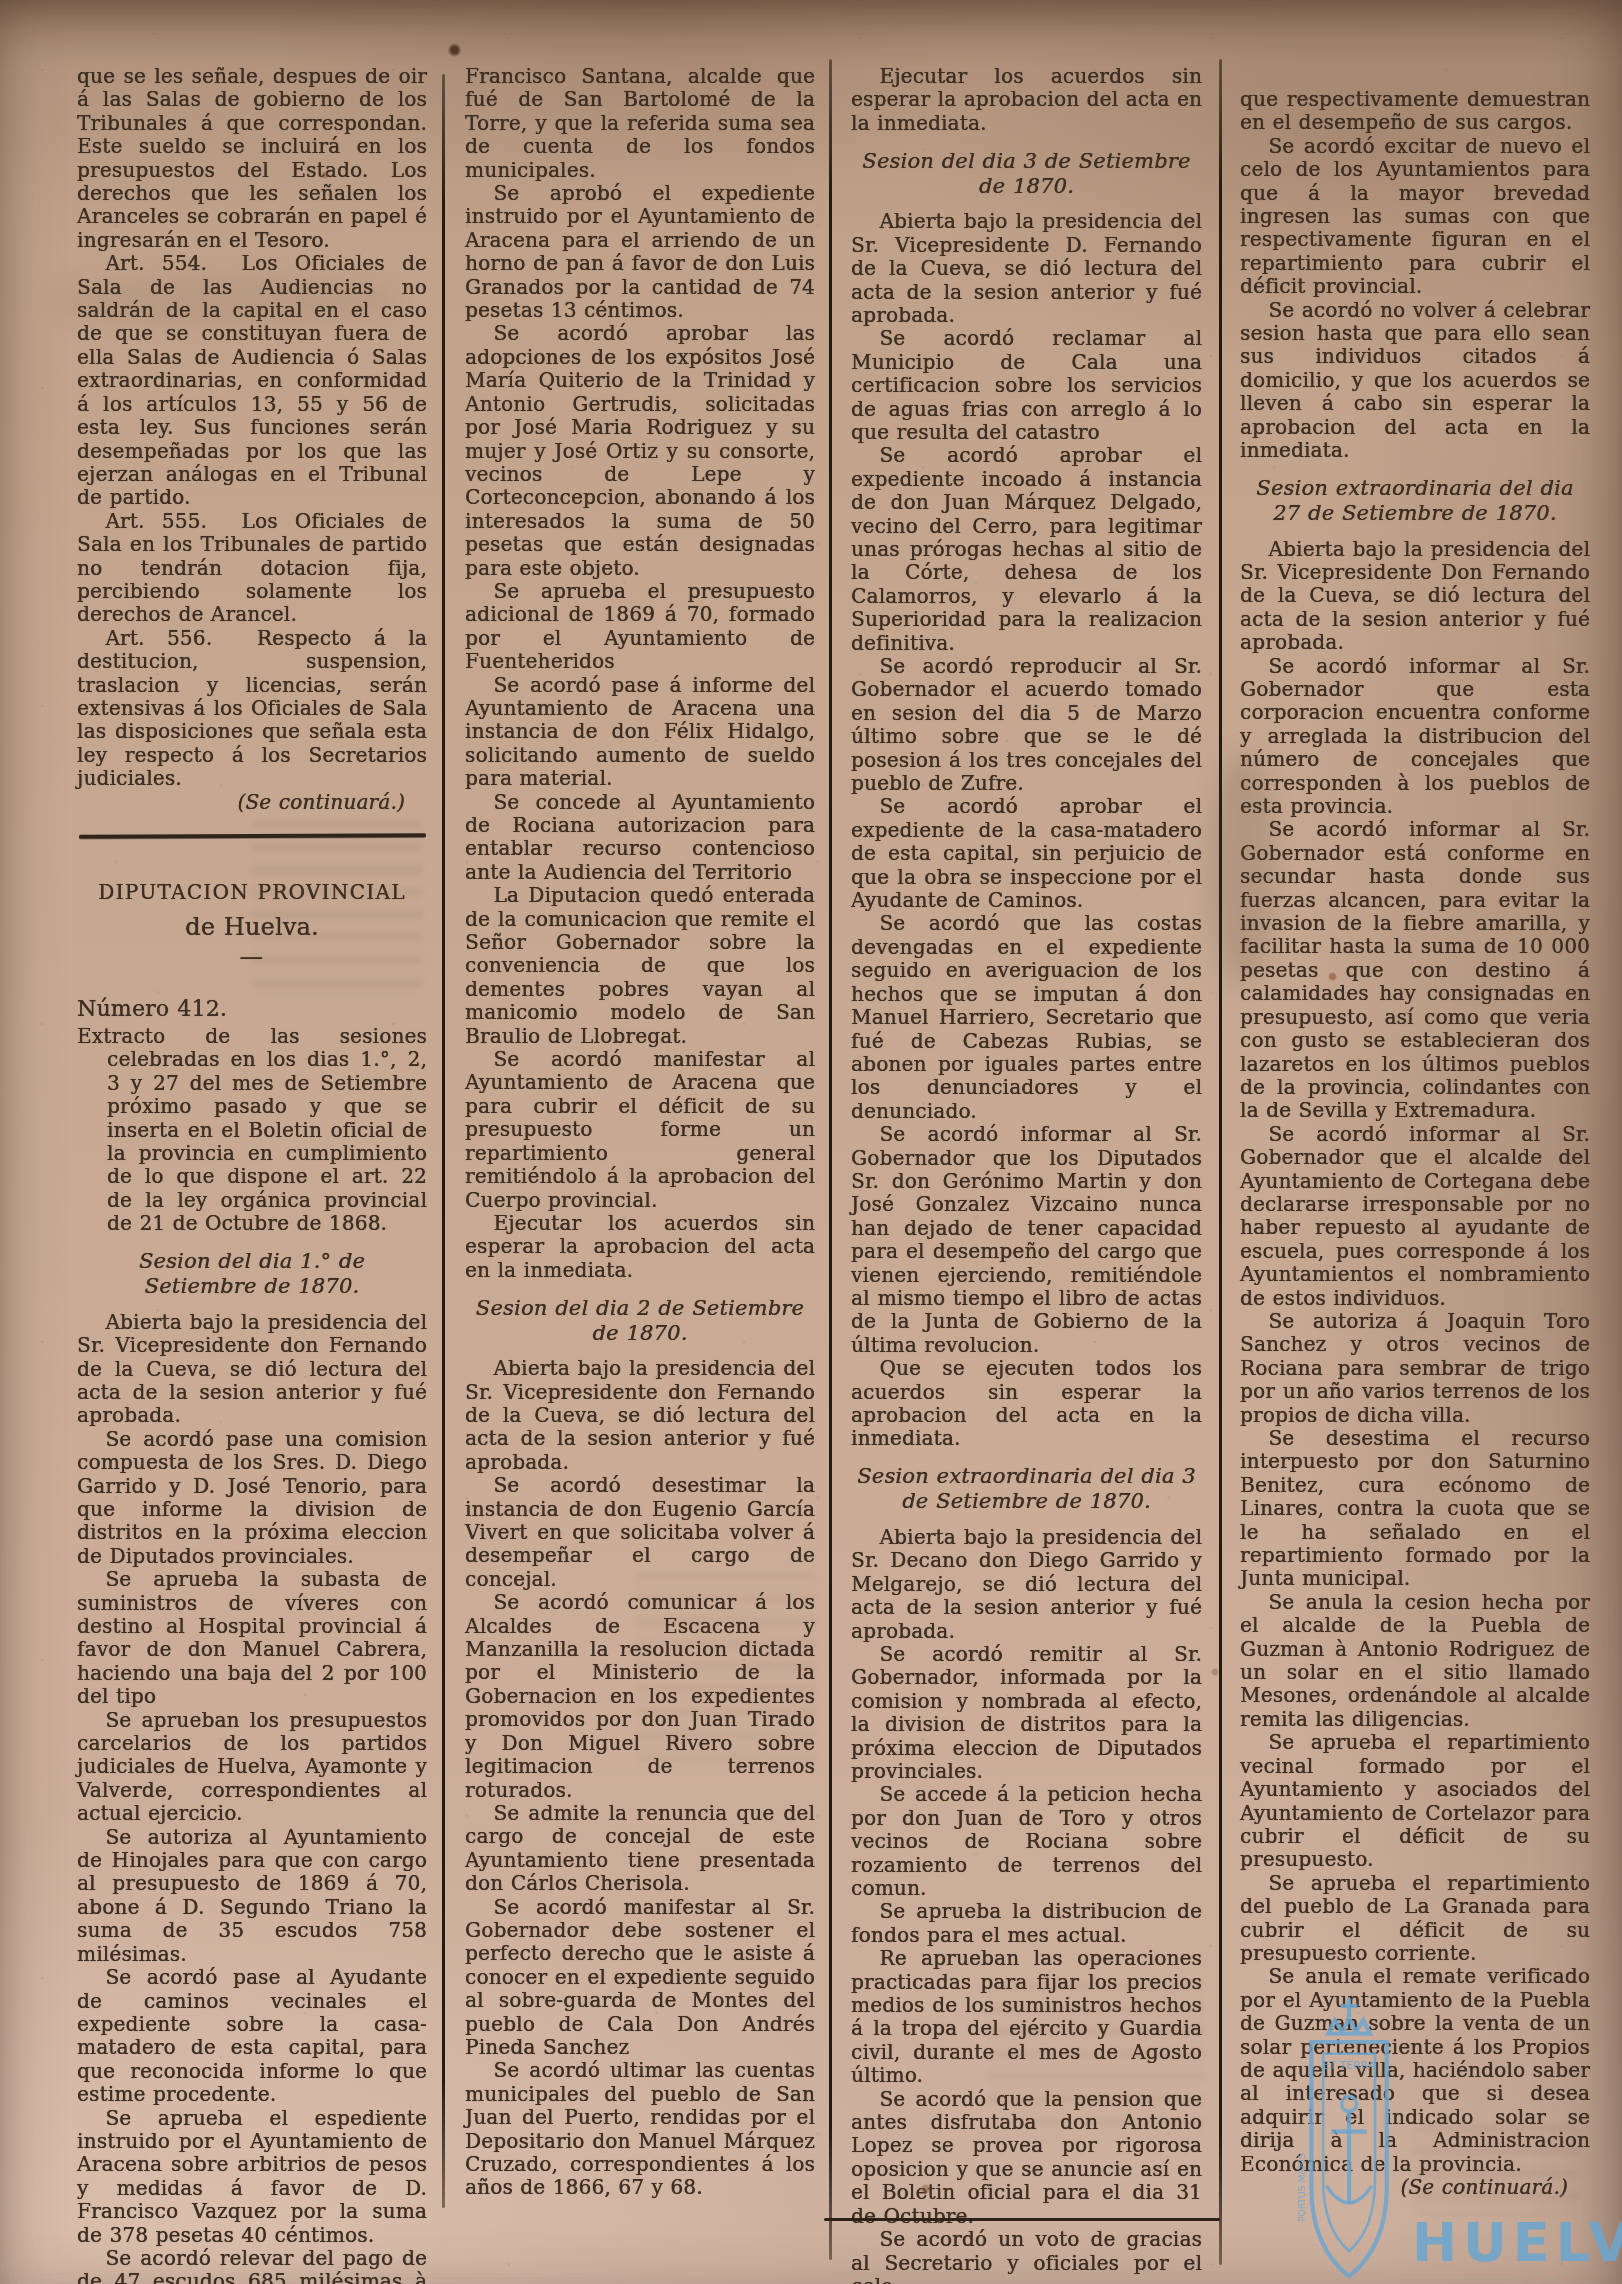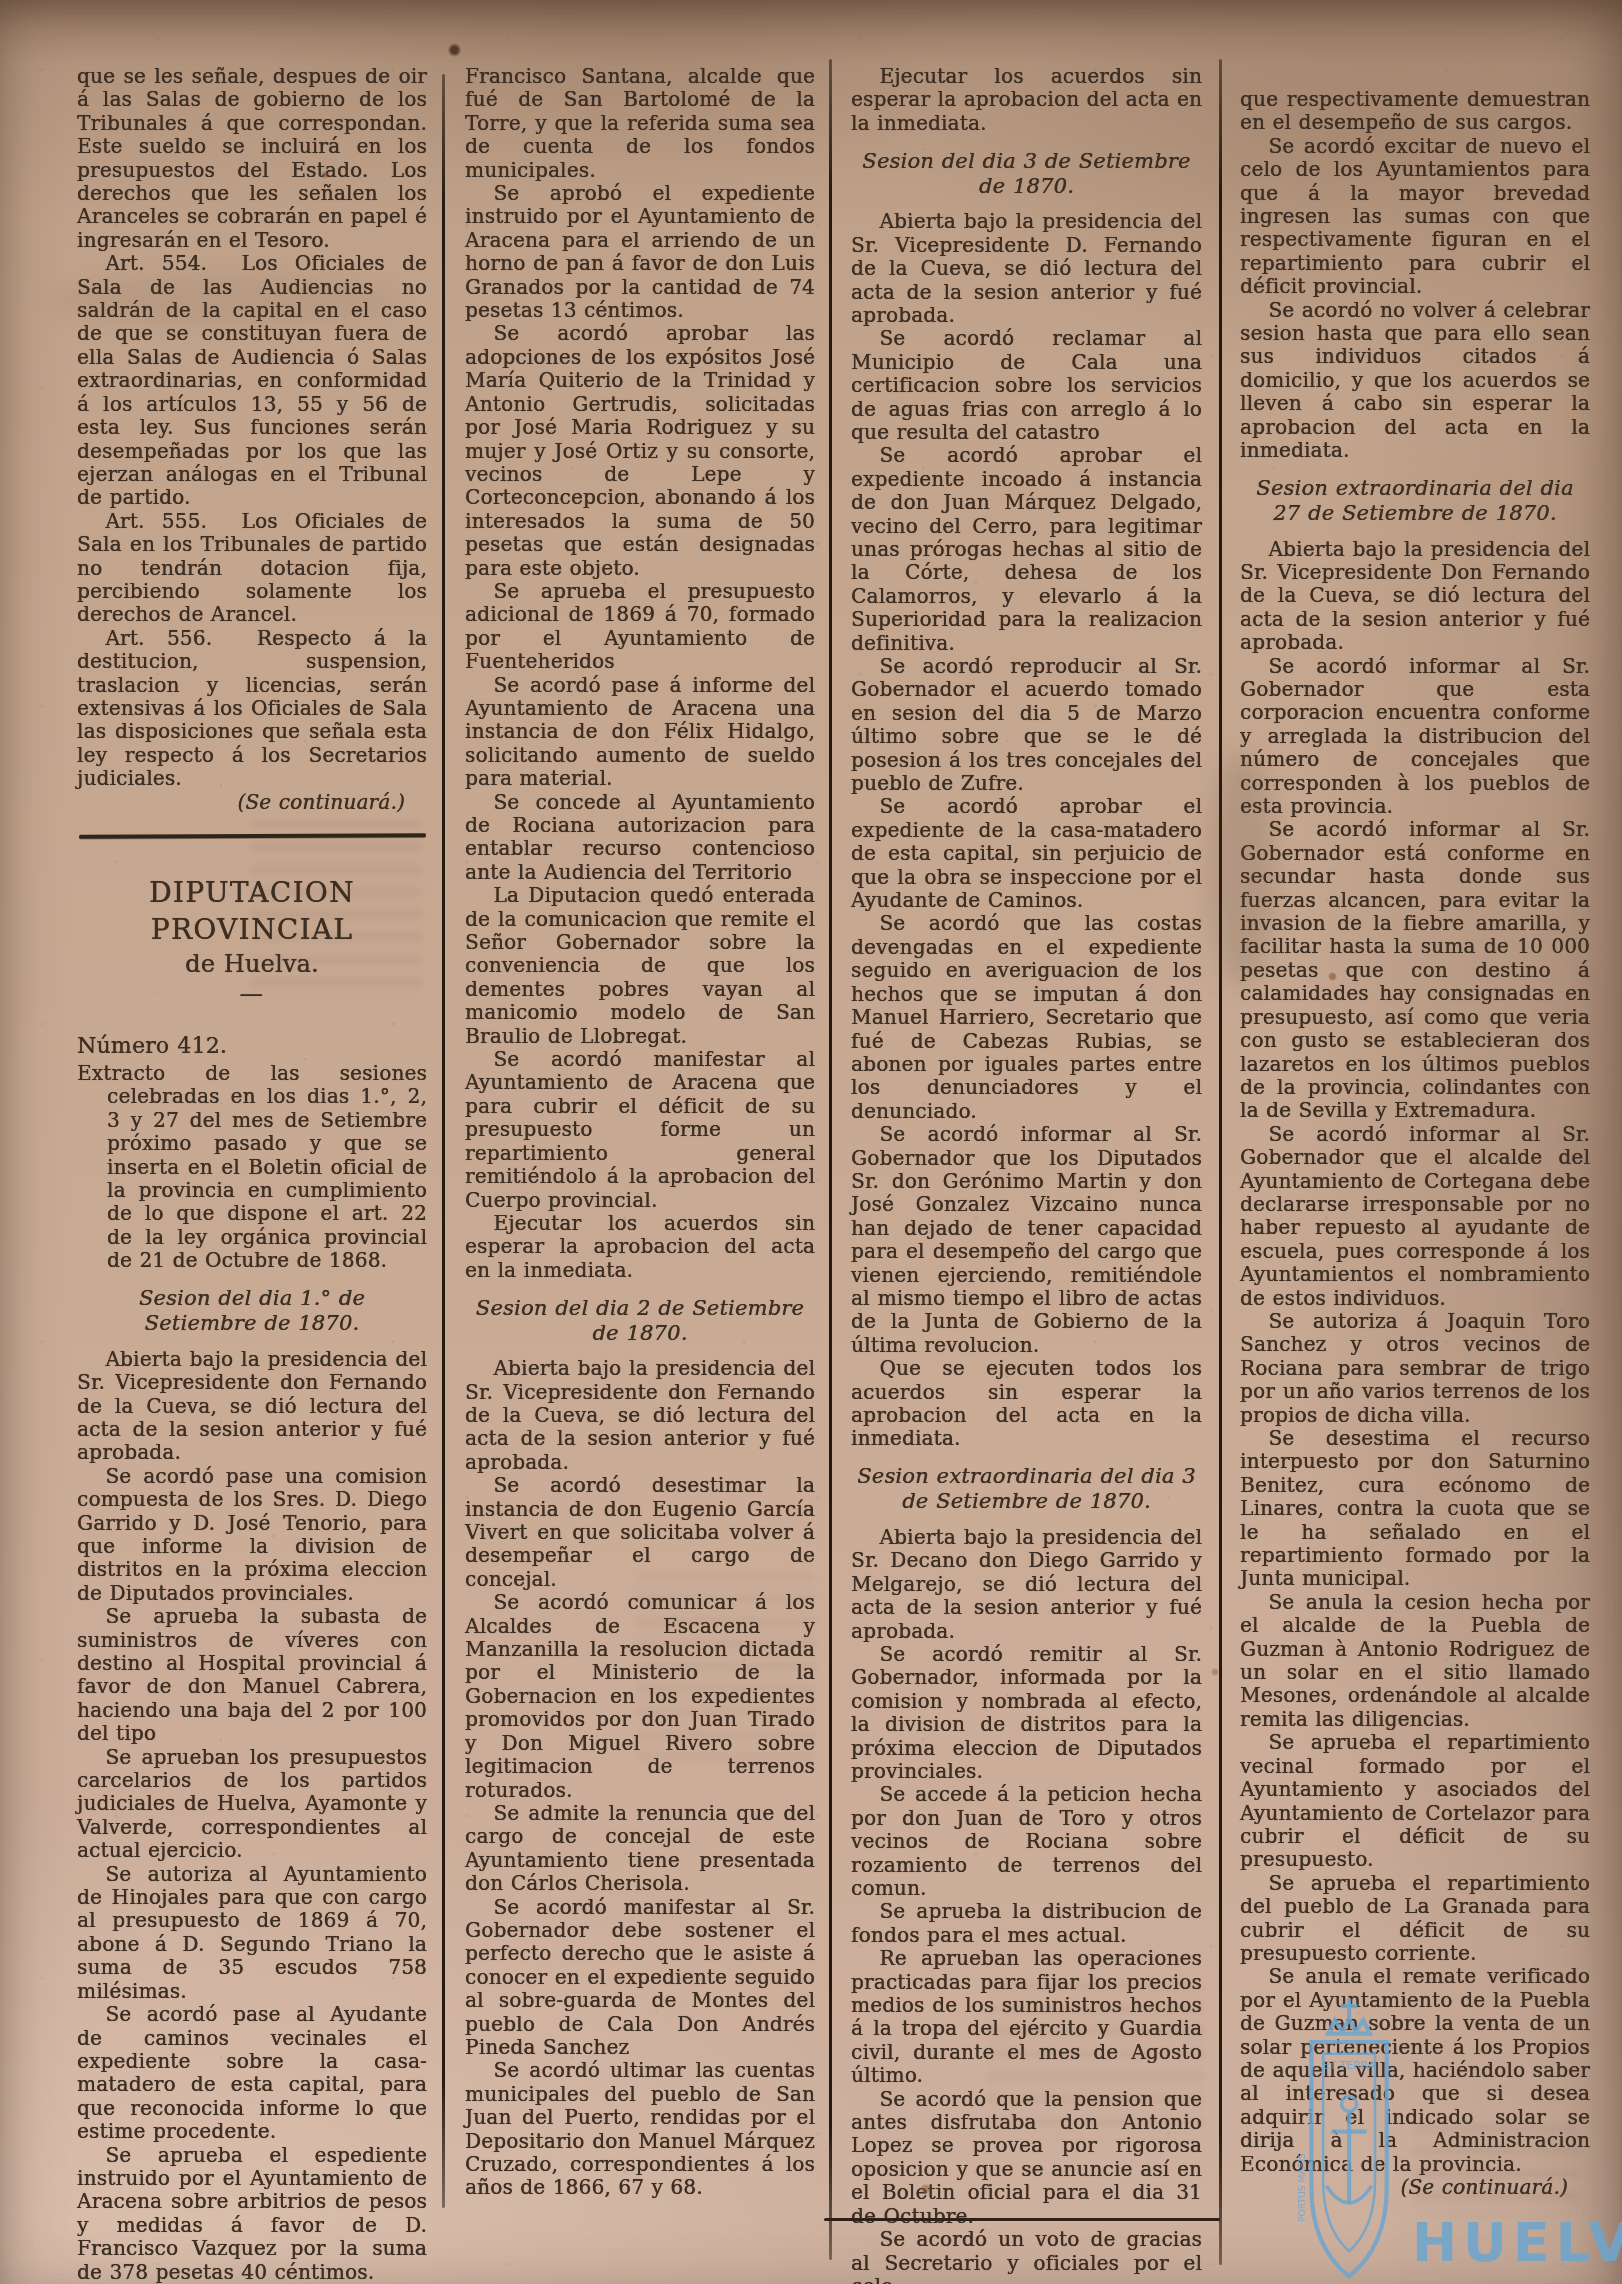--- a/index.html
+++ b/index.html
@@ -41,21 +41,21 @@
   }
   .c1{left:77px;}
   .c2{left:465px;}
   .c3{left:851px;width:351px;}
   .c4{left:1240px;top:88px;}
   .col p{margin:0;}
   .col p.ind{text-indent:28.4px;}
   .cont{text-align:right;font-style:italic;padding-right:22px;margin-top:5px;}
   .rule{height:4.2px;background:#30251b;margin:20px 1.7px 22px 1.7px;border-radius:1.7px;transform:rotate(-.25deg);box-shadow:0 0.8px 0 rgba(48,37,27,.4);}
   .masthead{text-align:center;margin:5px 0 1.7px 0;}
-  .masthead .mtitle{font-size:28px;line-height:37px;letter-spacing:1.3px;margin-top:36px;}
+  .masthead .mtitle{font-size:20px;line-height:37px;letter-spacing:1.3px;margin-top:36px;}
   .masthead .msub{font-size:24px;line-height:32px;}
   .masthead .mdash{font-size:23.4px;line-height:28.4px;letter-spacing:1.7px;}
   .centerline{text-align:left;text-indent:0!important;margin:25px 0 5px 0!important;font-size:22px;}
   .hang{padding-left:30px;text-indent:-30px;}
   .session{font-style:italic;text-align:center;font-size:21px;line-height:25px;margin:13.4px 5px 11.7px 5px!important;text-indent:0!important;}
   .vrule{position:absolute;width:2.5px;background:linear-gradient(180deg,rgba(36,26,18,.55),#241a12 6%,#241a12 94%,rgba(36,26,18,.5));border-radius:1.7px;}
   .hrule3{position:absolute;left:824px;top:2218px;width:396px;height:3.3px;background:#2b2118;border-radius:1.7px;}
   .stain{position:absolute;border-radius:50%;pointer-events:none;}
   .ghost{position:absolute;pointer-events:none;border-radius:8.4px;opacity:.5;filter:blur(2.5px);
     background:repeating-linear-gradient(180deg, rgba(92,66,50,.14) 0 8.4px, rgba(92,66,50,.02) 8.4px 22.6px);}

